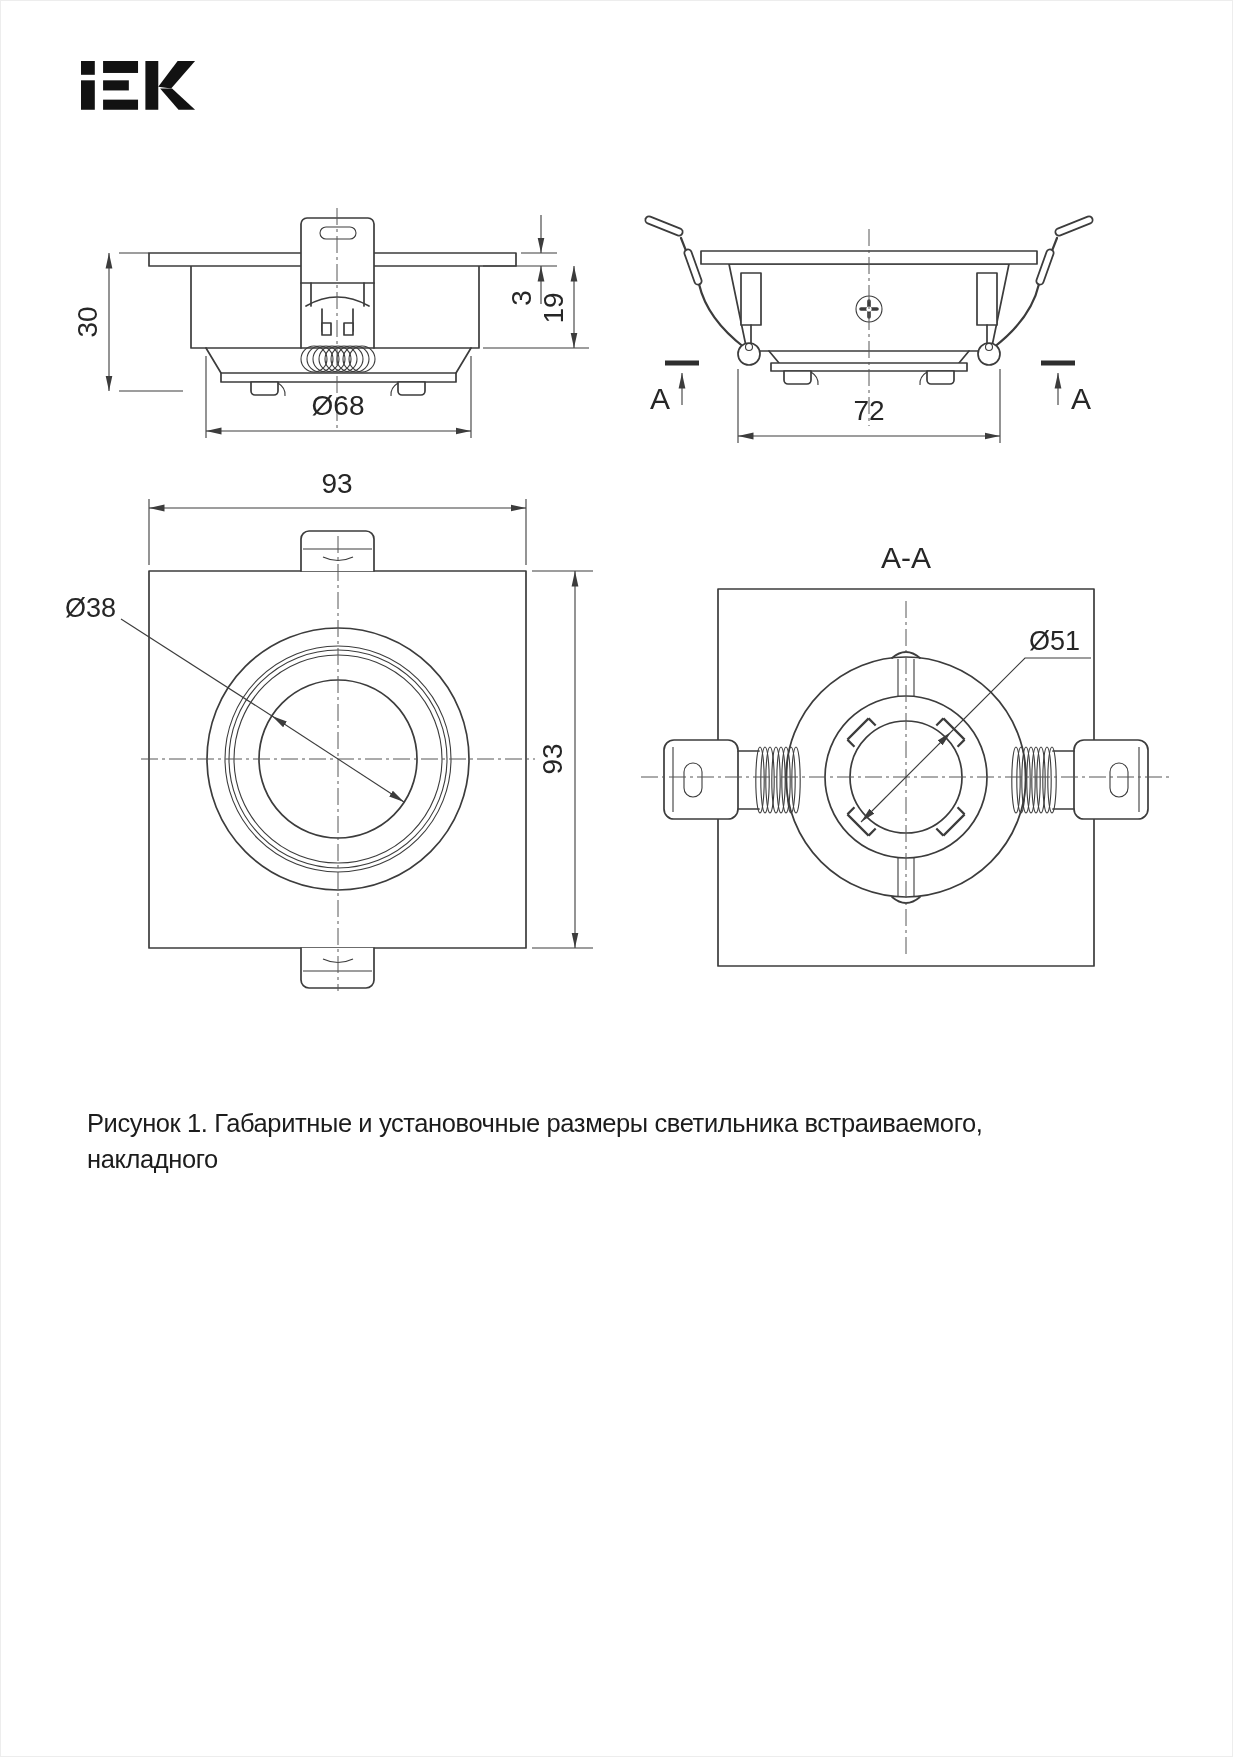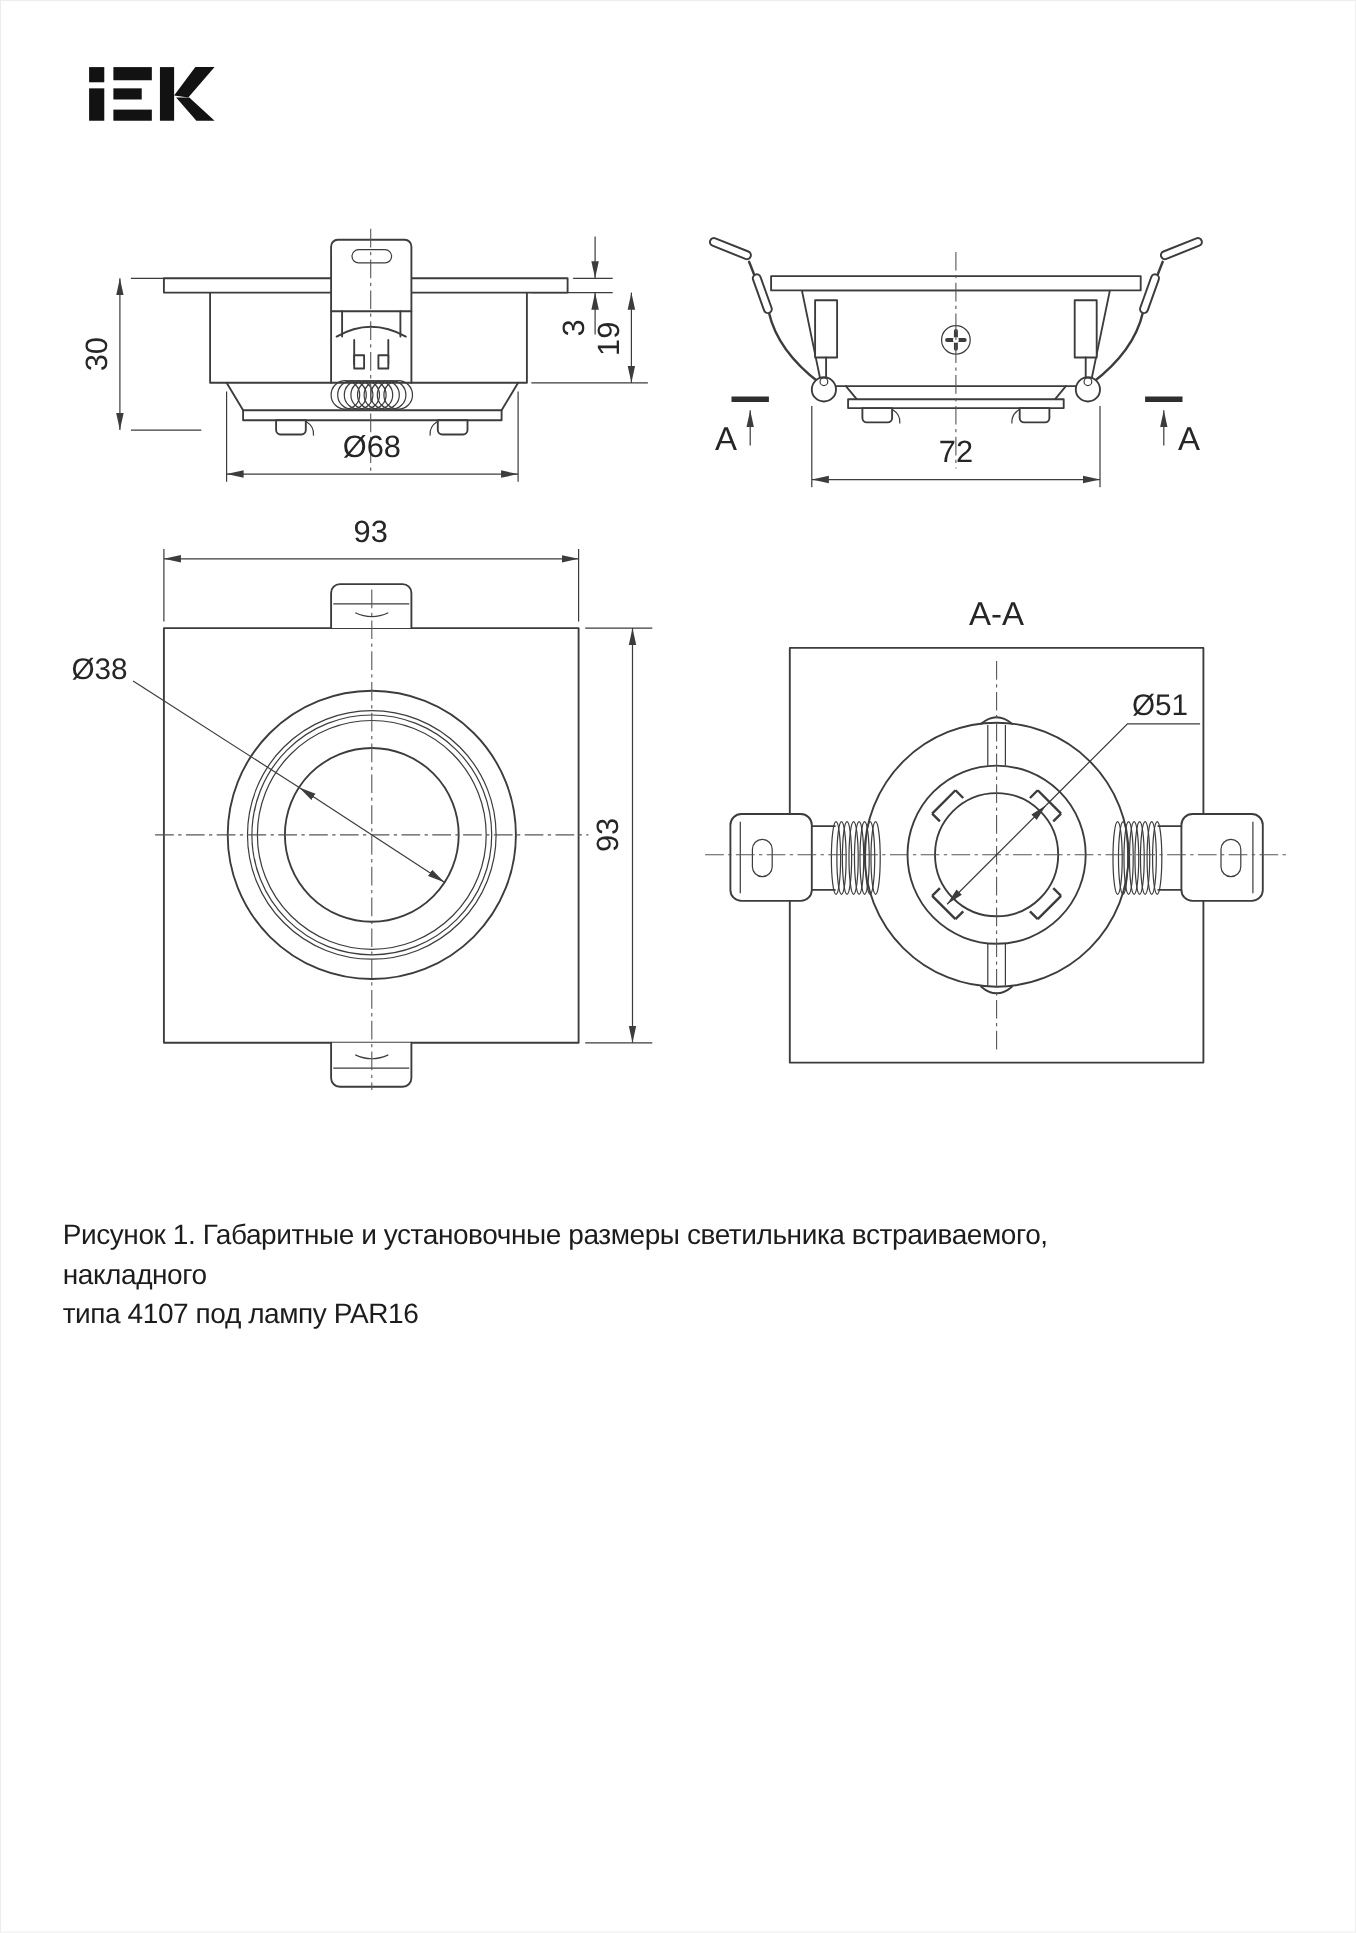--- a/index.html
+++ b/index.html
@@ -14,21 +14,21 @@
   .d  {fill:none;stroke:#3c3c3c;stroke-width:1.1;}
   .cl {fill:none;stroke:#565656;stroke-width:1;stroke-dasharray:17 4 3 4;}
   .bar{stroke:#2e2e2e;stroke-width:5;fill:none;}
   .wire{fill:none;stroke:#3c3c3c;stroke-width:2.2;stroke-linecap:round;}
   .tubeO{fill:none;stroke:#3c3c3c;stroke-width:9;stroke-linecap:round;}
   .tubeI{fill:none;stroke:#ffffff;stroke-width:5.4;stroke-linecap:round;}
   .scross{stroke:#3c3c3c;stroke-width:3.6;stroke-linecap:round;}
   text.dim{font-family:"Liberation Sans",sans-serif;font-size:28px;fill:#262626;}
   text.big{font-size:30px;}
   text.dia{font-size:27px;}
-  .caption{position:absolute;left:56px;top:1104px;width:980px;
+  .caption{position:absolute;left:86px;top:1104px;width:980px;
            font-size:25.5px;line-height:36px;letter-spacing:-0.4px;color:#1c1c1c;}
   .sr{position:absolute;width:1px;height:1px;overflow:hidden;clip:rect(0 0 0 0);}
 </style>
 </head>
 <body>
 
 <div class="page">
   <span class="sr">IEK</span>
 
   <svg width="1233" height="1060" viewBox="0 0 1233 1060">
@@ -237,15 +237,14 @@
       <path class="cl" d="M640,776 H1170 M905,600 V955"></path>
 
       <path class="d" d="M950,731 L1024,657 H1090"></path>
       <path class="d" d="M860,821 L950,731" marker-start="url(#m)" marker-end="url(#m)"></path>
       <text class="dim dia" text-anchor="start" x="1028" y="649">Ø51</text>
     </g>
   </svg>
 
   <div class="caption">
     <div>Рисунок 1. Габаритные и установочные размеры светильника встраиваемого, накладного</div>
-    <div>типа 4107 под лампу PAR16</div>
   </div>
 </div>
 
 </body></html>

